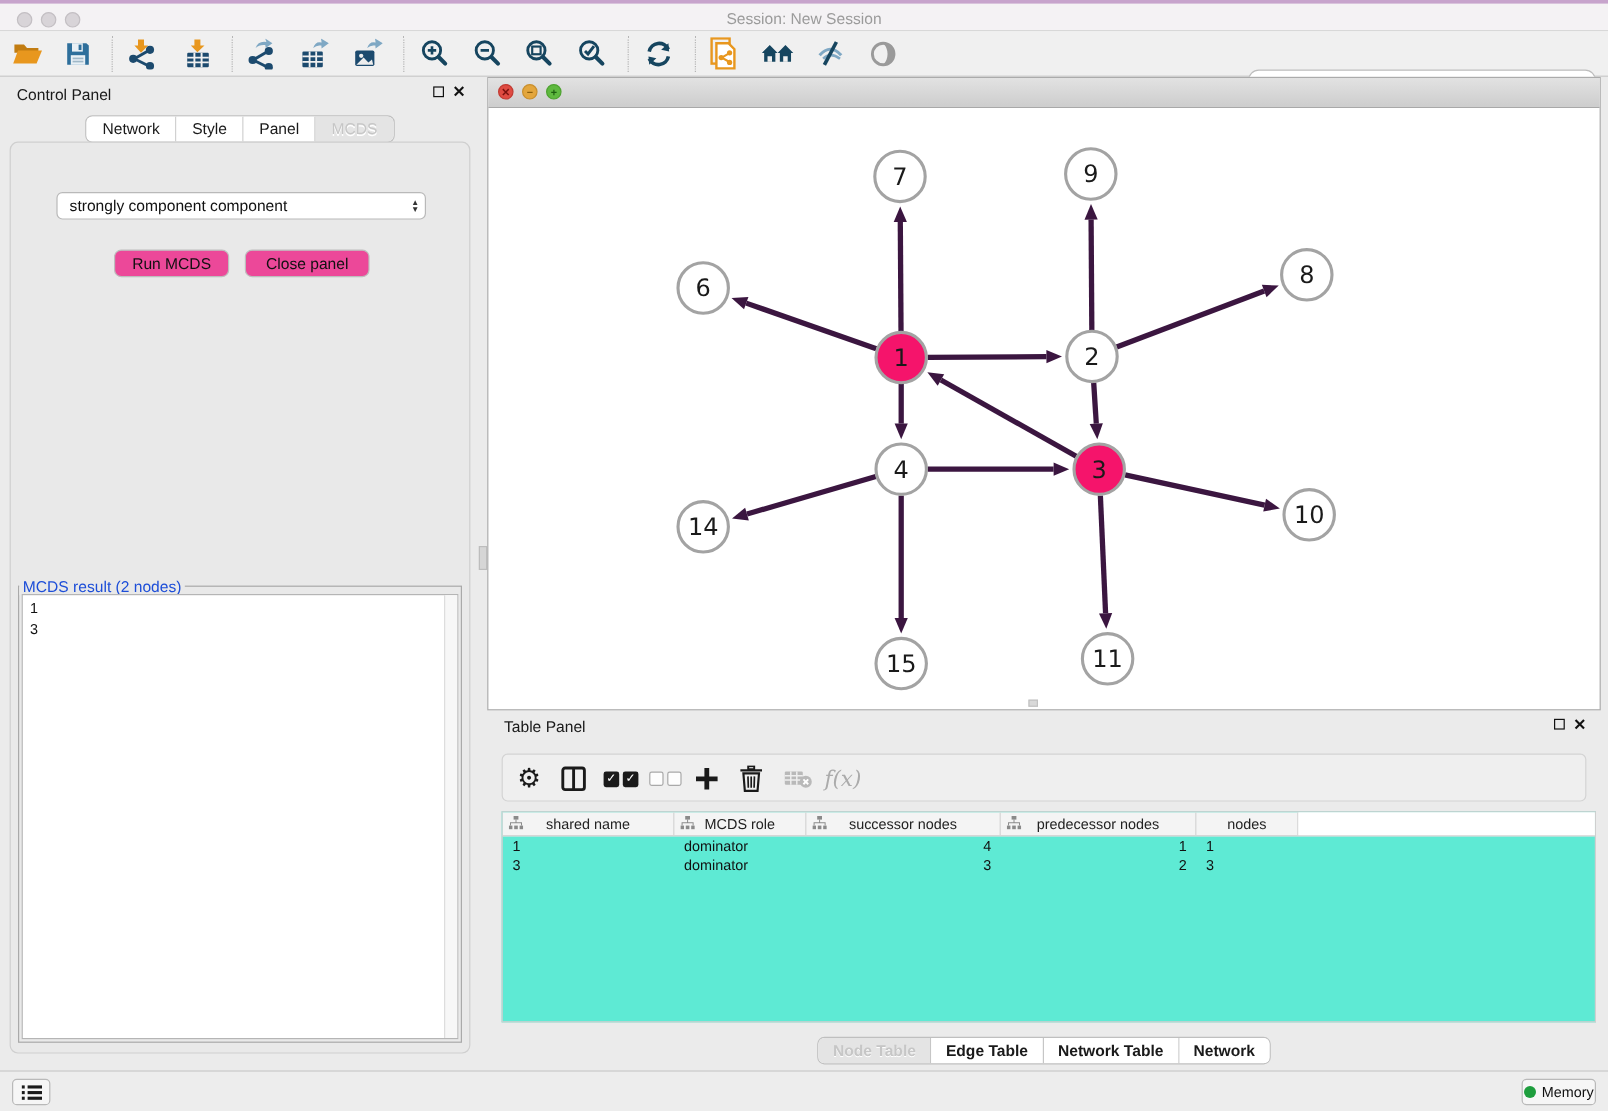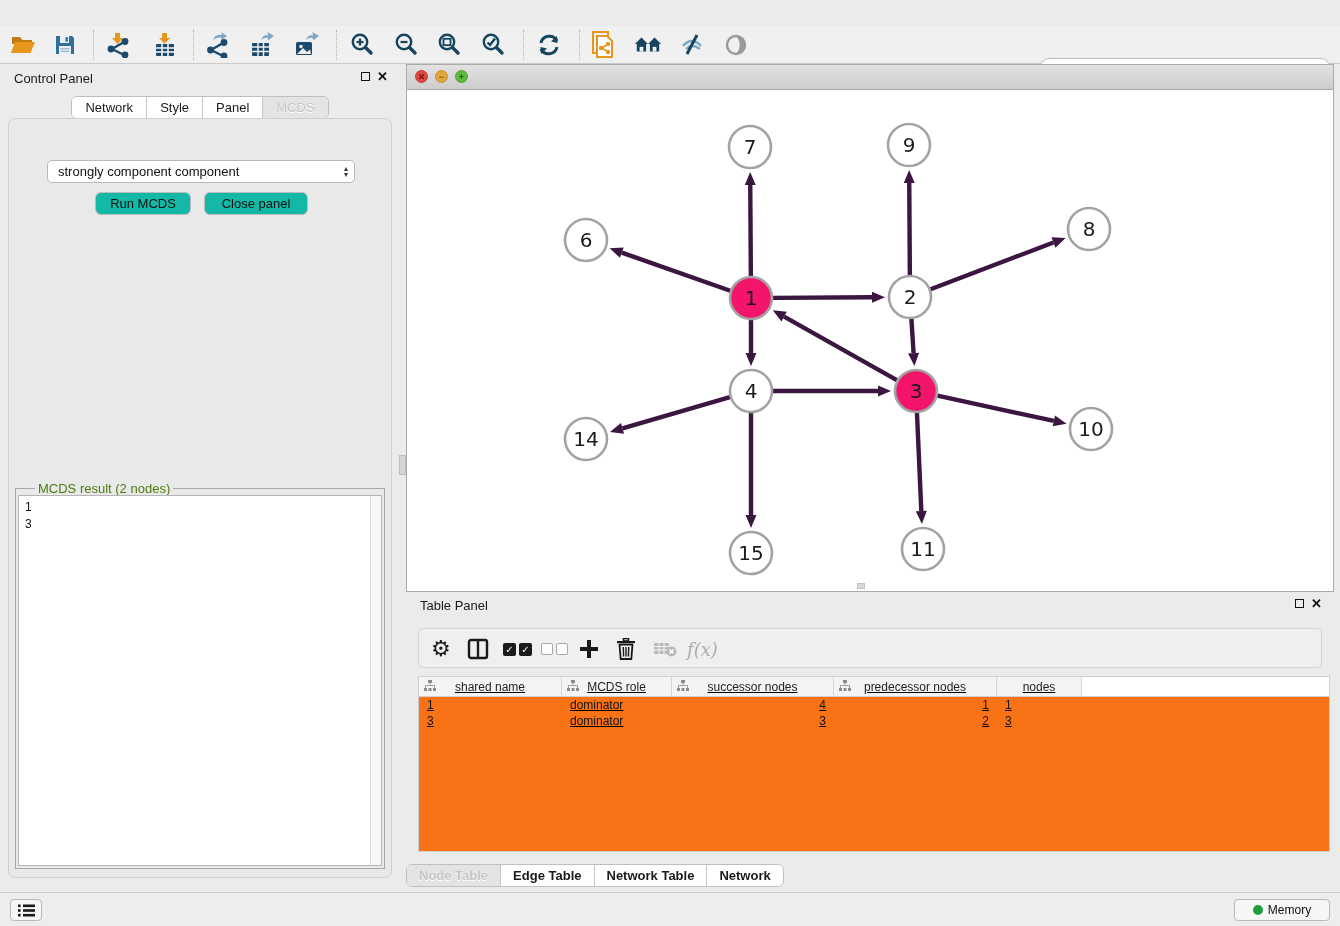--- a/index.html
+++ b/index.html
@@ -47,28 +47,28 @@
 
   .cp-body{left:8px;top:118px;width:384px;height:760px;background:#E9E9E9;
     border:1px solid #CFCFCF;border-radius:7px;box-sizing:border-box;}
   .opt-label{position:absolute;left:0;right:0;top:19px;text-align:center;
     font-size:13px;color:#111;}
   .dropdown{position:absolute;left:38px;top:41px;width:308px;height:23px;
     background:#FFF;border:1px solid #B9B9B9;border-radius:5px;box-sizing:border-box;
     display:flex;align-items:center;padding:0 6px 0 10px;font-size:13px;color:#111;}
   .dd-arrows{margin-left:auto;display:flex;flex-direction:column;line-height:6px;
     font-size:8px;color:#333;}
-  .btn{position:absolute;height:23px;background:#14b8a6;border:1px solid #BDBDBD;
+  .btn{position:absolute;height:23px;background:#ec4899;border:1px solid #BDBDBD;
     border-radius:6px;box-sizing:border-box;font-size:13px;color:#111;
-    display:flex;align-items:center;justify-content:center;}
+    display:flex;align-items:center;justify-content:center;margin-top:16px;}
 
   .mcds-group{position:absolute;left:6px;top:369px;width:370px;height:381px;
     border:1px solid #A9A9A9;box-sizing:border-box;background:#E9E9E9;}
-  .mcds-legend{position:absolute;left:19px;top:-8px;background:#E9E9E9;
-    padding:0 3px;font-size:13px;color:#4d7c0f;}
+  .mcds-legend{position:absolute;left:0;top:-8px;background:#E9E9E9;
+    padding:0 3px;font-size:13px;color:#1d4ed8;}
   .mcds-inner{position:absolute;left:2px;top:6px;right:2px;bottom:2px;
     background:#FFF;border:1px solid #B5B5B5;box-sizing:border-box;}
   .mcds-lines{position:absolute;left:6px;top:3px;font-size:12px;line-height:17px;color:#111;}
   .mcds-scroll{position:absolute;top:0;right:0;bottom:0;width:10px;
     background:#F7F7F7;border-left:1px solid #DDD;}
 
   
   .net-win{left:406px;top:64px;width:928px;height:528px;background:#FFF;
     border:1px solid #ABABAB;box-sizing:border-box;}
   .net-titlebar{position:absolute;left:0;top:0;right:0;height:24px;
@@ -88,51 +88,57 @@
     border:1px solid #D4D4D4;border-radius:5px;box-sizing:border-box;}
   .tp-tool{position:absolute;top:7px;height:26px;display:flex;align-items:center;
     justify-content:center;}
   .gear-glyph{font-size:22px;color:#1A1A1A;line-height:22px;}
   .fx{font-family:"DejaVu Serif",serif;font-style:italic;font-size:18px;color:#ABABAB;}
   .chk{width:13px;height:13px;background:#1A1A1A;border-radius:2px;color:#FFF;
     font-size:10px;line-height:13px;text-align:center;display:inline-block;}
   .unchk{width:12px;height:12px;border:1.5px solid #A9A9A9;border-radius:2px;
     background:#FDFDFD;box-sizing:border-box;display:inline-block;}
 
-  .tbl{left:418px;top:676px;width:912px;height:176px;background:#f97316;
-    border:1px solid #CFCFCF;box-sizing:border-box;text-decoration:underline;}
+  .tbl{left:418px;top:676px;width:912px;height:176px;background:#5eead4;
+    border:1px solid #CFCFCF;box-sizing:border-box;}
   .tbl-headrow{display:flex;height:19px;background:#F4F4F4;
     border-bottom:1px solid #CFCFCF;}
   .th{position:relative;display:flex;align-items:center;justify-content:center;
     font-size:12px;color:#222;border-right:1px solid #D5D5D5;box-sizing:border-box;}
   .th .hicon{position:absolute;left:5px;top:3px;}
   .tbl-row{display:flex;height:16px;font-size:12px;color:#111;}
   .td{box-sizing:border-box;padding:1px 8px 0 8px;overflow:hidden;white-space:nowrap;}
   .c0{width:143px;} .c1{width:110px;} .c2{width:162px;justify-content:center;} .c3{width:163px;} .c4{width:85px;}
   .al{text-align:left;} .ar{text-align:right;}
 
-  .tp-tabs{left:406px;top:864px;width:928px;text-align:left;}
+  .tp-tabs{left:406px;top:864px;width:928px;text-align:center;}
   .segtabs.bottom .segtab{padding:3px 12px;font-weight:bold;}
 
   
   .statusbar{left:0;top:892px;width:1340px;height:34px;background:#EDEDED;
     border-top:1px solid #C9C9C9;box-sizing:border-box;}
   .sb-btn{position:absolute;top:6px;height:22px;background:#F6F6F6;
     border:1px solid #B9B9B9;border-radius:4px;box-sizing:border-box;
     display:flex;align-items:center;justify-content:center;gap:5px;
     font-size:12px;color:#111;}
   .memdot{width:10px;height:10px;border-radius:50%;background:#1E9E3E;}
 
   svg{display:block;}
 </style>
 </head>
 <body>
 
 <div class="app">
 
+  <div class="abs titlebar">
+    <span class="traffic" style="left:14px"></span>
+    <span class="traffic" style="left:34px"></span>
+    <span class="traffic" style="left:54px"></span>
+    <div class="tb-title">Session: New Session</div>
+  </div>
 
   <div class="abs toolbar">
     <div class="tool" style="left:9px">
       <svg width="26" height="24" viewBox="0 0 26 24">
           <path d="M2 4 h8 l2.5 3 H22 v4 H2 Z" fill="#C27D12"></path>
           <path d="M1 20 L5 9 H25 L20.5 20 Z" fill="#E8971E"></path>
         </svg>
     </div>
     <div class="tool" style="left:51px">
       <svg width="24" height="24" viewBox="0 0 24 24">
@@ -541,19 +547,19 @@
           <g fill="#1A1A1A">
             <rect x="0" y="0.5" width="2.6" height="2.6"></rect>
             <rect x="5" y="0.5" width="12" height="2.6"></rect>
             <rect x="0" y="5.2" width="2.6" height="2.6"></rect>
             <rect x="5" y="5.2" width="12" height="2.6"></rect>
             <rect x="0" y="9.9" width="2.6" height="2.6"></rect>
             <rect x="5" y="9.9" width="12" height="2.6"></rect>
           </g>
         </svg>
     </div>
-    <div class="sb-btn" style="right:10px;width:96px">
+    <div class="sb-btn" style="right:10px;width:62px">
       <span class="memdot"></span>
       <span>Memory</span>
     </div>
   </div>
 
 </div>
 
 </body></html>

